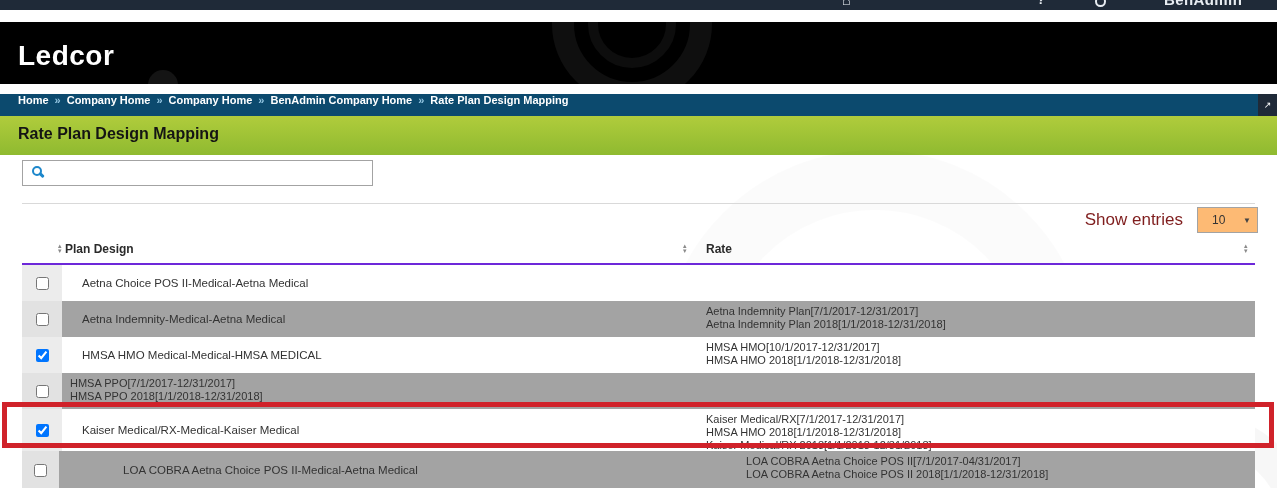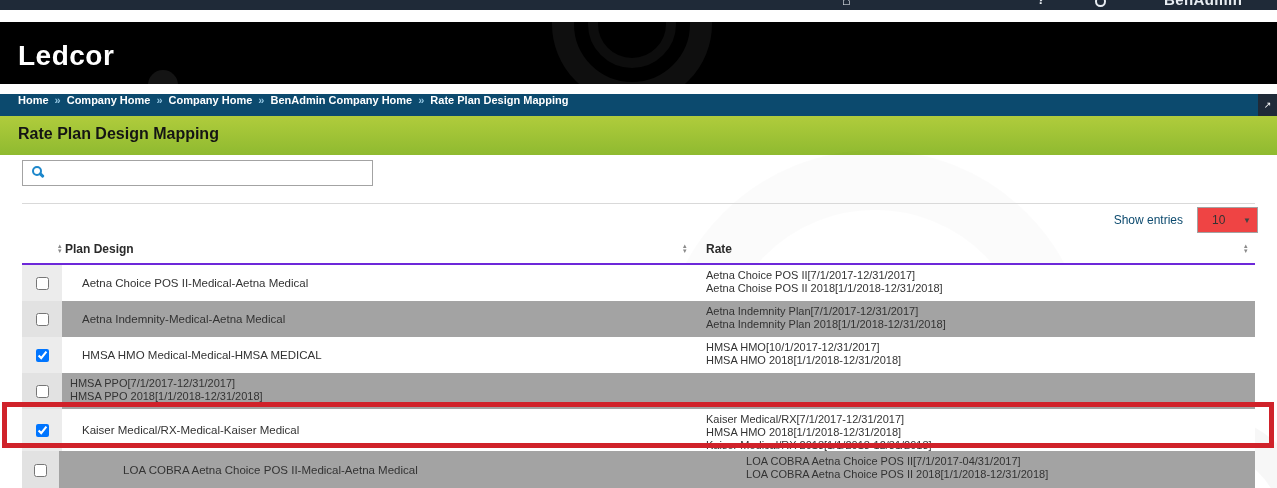--- a/index.html
+++ b/index.html
@@ -38,23 +38,23 @@
   .mag { position:absolute; left:9px; top:5px; width:10px; height:10px; border:2px solid #1d87cb; border-radius:50%; }
   .mag::after { content:""; position:absolute; width:3px; height:6px; background:#1d87cb; transform:rotate(-45deg); right:-3px; bottom:-4px; border-radius:1px; }
 
   
   .wm-gray1 { position:absolute; left:660px; top:150px; width:430px; height:430px; border:60px solid rgba(0,0,0,.015); border-radius:50%; pointer-events:none; }
   .wm-gray2 { position:absolute; left:1060px; top:410px; width:260px; height:260px; border:34px solid rgba(0,0,0,.03); border-radius:50%; pointer-events:none; }
 
   
   .table-wrap { position:absolute; left:22px; top:203px; width:1233px; border-top:1px solid #d9d9d9; }
   .entries-row { height:32px; display:flex; align-items:center; justify-content:flex-end; }
-  .entries-label { font-size:12px; color:#0c4a6e; margin-right:14px; }
+  .entries-label { font-size:17px; color:#7f1d1d; margin-right:14px; }
   .select-wrap { position:relative; width:61px; height:26px; margin-right:-3px; }
-  .pagesize { width:61px; height:26px; border:1px solid #a3a3a3; background:#ef4444; font-size:12px; color:#333;
+  .pagesize { width:61px; height:26px; border:1px solid #a3a3a3; background:#fdba74; font-size:12px; color:#333;
               appearance:none; -webkit-appearance:none; padding:0 18px 0 14px; font-family:"Liberation Sans",sans-serif; }
   .select-arrow { position:absolute; right:7px; top:9px; font-size:8px; color:#444; pointer-events:none; }
 
   .thead { position:relative; height:29px; border-bottom:2px solid #6d28d9; background:transparent; }
   .th { position:absolute; top:6px; font-size:12px; font-weight:bold; color:#2b2b2b; cursor:pointer; }
   .th-plan { left:43px; }
   .th-rate { left:684px;text-align:center; }
   .sort { position:absolute; top:7px; display:inline-flex; flex-direction:column; align-items:center; color:#8a8a8a;
           font-size:7px; line-height:5px; cursor:pointer; }
   .sort-cb { left:36px; }
@@ -149,24 +149,20 @@
         <span>▴</span>
         <span>▾</span>
       </span>
     </div>
 
     <div class="trow row-h36 row-even">
       <div class="cell cb-cell">
         <input type="checkbox" style="">
       </div>
       <div class="cell plan-cell">Aetna Choice POS II-Medical-Aetna Medical</div>
-      <div class="cell rate-cell">
-        <div class="rate-line">Aetna Choice POS II[7/1/2017-12/31/2017]</div>
-        <div class="rate-line">Aetna Choise POS II 2018[1/1/2018-12/31/2018]</div>
-      </div>
     </div>
 
     <div class="trow row-h36 row-odd">
       <div class="cell cb-cell">
         <input type="checkbox" style="">
       </div>
       <div class="cell plan-cell">Aetna Indemnity-Medical-Aetna Medical</div>
       <div class="cell rate-cell">
         <div class="rate-line">Aetna Indemnity Plan[7/1/2017-12/31/2017]</div>
         <div class="rate-line">Aetna Indemnity Plan 2018[1/1/2018-12/31/2018]</div>

